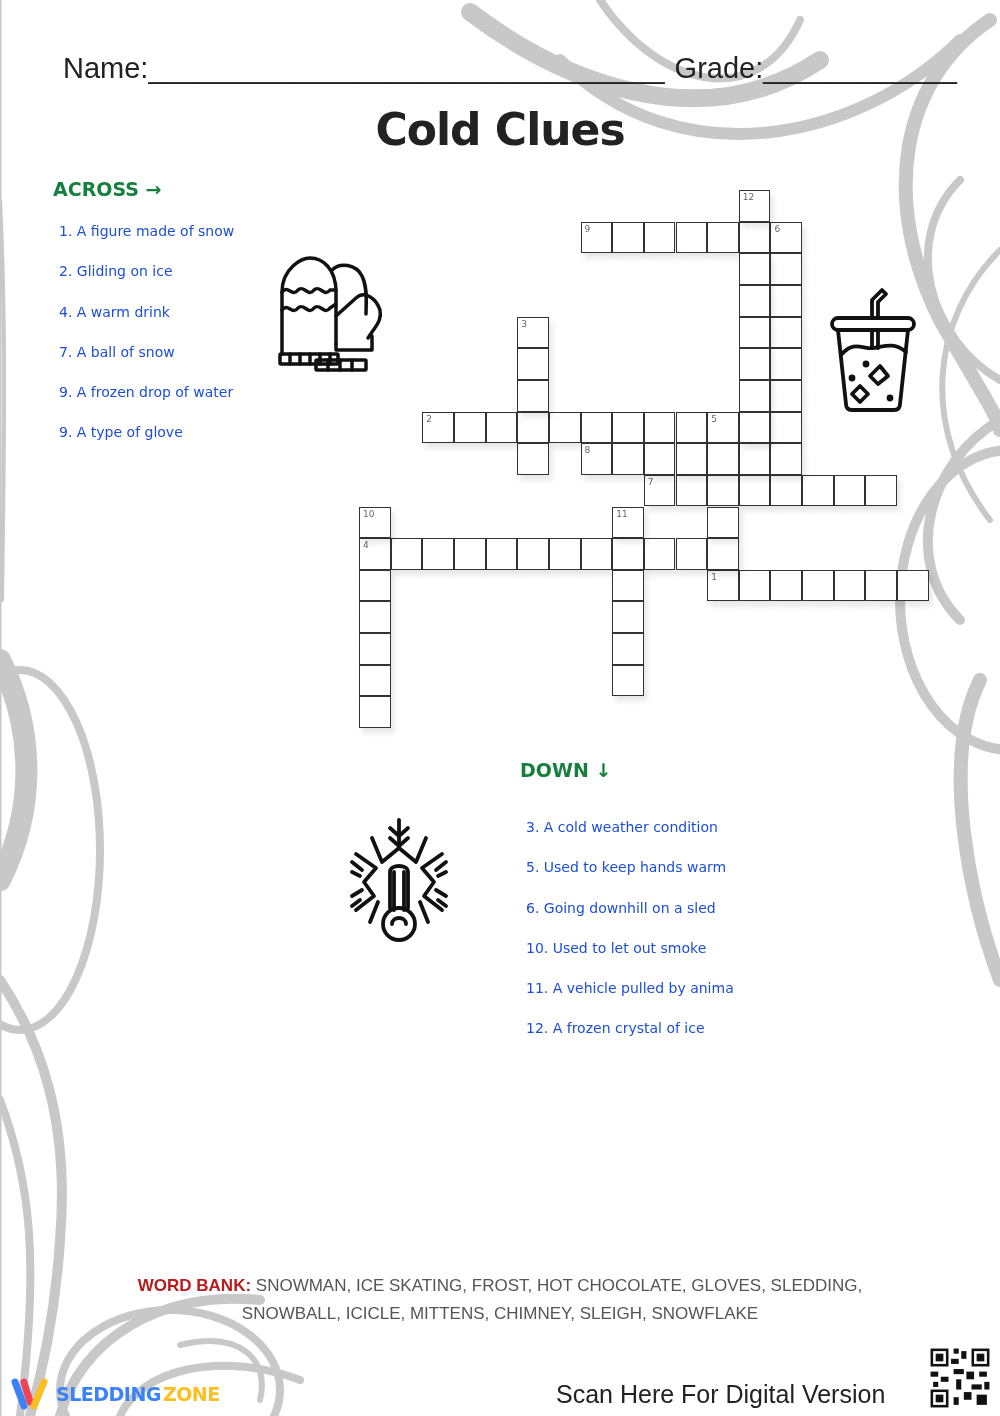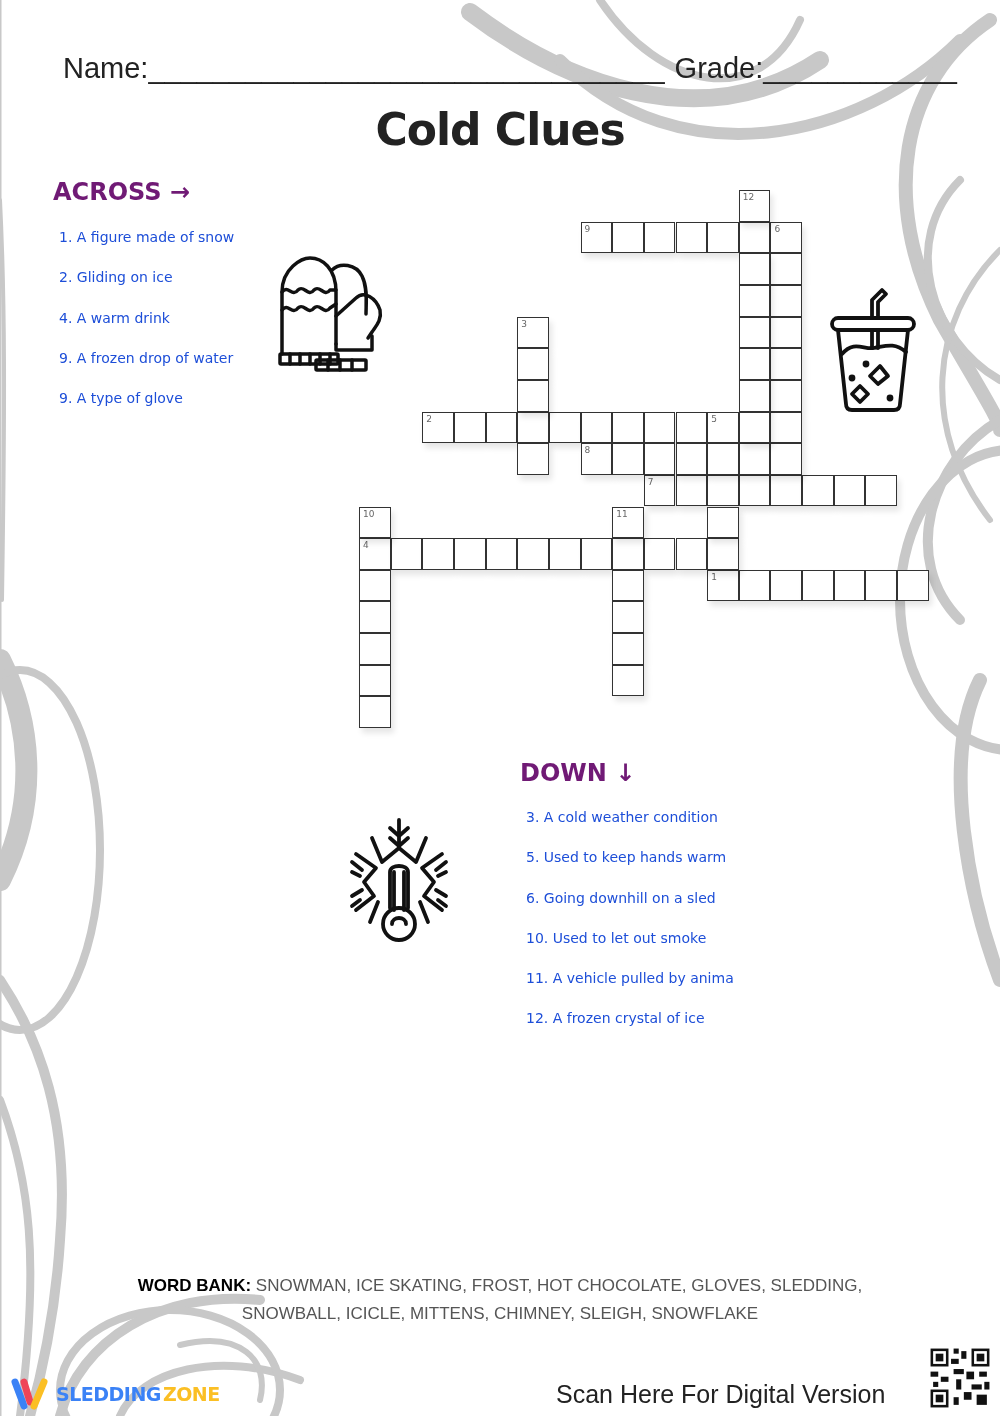--- a/index.html
+++ b/index.html
@@ -1,27 +1,27 @@
 <!DOCTYPE html>
 <html><head>
 <meta charset="utf-8">
 <style>
   html, body { margin:0; padding:0; }
   body { width:1000px; height:1416px; position:relative; overflow:hidden; background:#ffffff; font-family:"DejaVu Sans", sans-serif; color:#333; }
   .bg-swirl { position:absolute; left:0; top:0; width:1000px; height:1416px; pointer-events:none; }
   .abs { position:absolute; }
   .header-line { left:63px; top:52px; font-family:"Liberation Sans", sans-serif; font-size:29px; color:#222; letter-spacing:0px; white-space:nowrap; }
   .title { left:0; width:1000px; top:104px; text-align:center; font-family:"DejaVu Sans", sans-serif; font-weight:bold; font-size:44px; color:#222; letter-spacing:-1px; }
-  .section-heading { font-family:"DejaVu Sans", sans-serif; font-weight:bold; font-size:24px; color:#701a75; white-space:nowrap; }
+  .section-heading { font-family:"DejaVu Sans", sans-serif; font-weight:bold; font-size:19px; color:#15803d; white-space:nowrap; }
   .clue-list { list-style:none; margin:0; padding:0; }
   .clue { font-size:14px; color:#1d4ed8; height:40.3px; line-height:22px; white-space:nowrap; }
   .grid-cell { position:absolute; width:31.65px; height:31.65px; box-sizing:border-box; border:1.5px solid #333; background:#fff; box-shadow:3px 5px 6px rgba(0,0,0,0.10); }
   .grid-cell .num { position:absolute; left:3px; top:1px; font-size:9px; color:#666; }
   .word-bank { left:0; width:1000px; top:1272px; text-align:center; font-family:"Liberation Sans", sans-serif; font-size:17px; color:#555; line-height:28px; }
-  .word-bank b { color:#000000; }
+  .word-bank b { color:#b91c1c; }
   .footer-logo { left:10px; top:1376px; display:flex; align-items:center; gap:6px; }
   .logo-text { font-family:"DejaVu Sans", sans-serif; font-weight:bold; font-size:19px; letter-spacing:-0.5px; }
   .scan-text { left:556px; top:1380px; font-family:"Liberation Sans", sans-serif; font-size:25px; color:#222; white-space:nowrap; }
   .qr { left:928px; top:1346px; width:64px; height:64px; background:#fff; }
 </style>
 </head>
 <body>
 
 <svg class="bg-swirl" viewBox="0 0 1000 1416">
   <g fill="none" stroke="#c8c8c8" stroke-linecap="round">
@@ -52,20 +52,21 @@
   <span style="margin-left:2px">Grade:____________</span>
 </div>
 <div class="abs title">Cold Clues</div>
 
 <div class="abs" style="left:53px; top:178px;">
   <div class="section-heading">ACROSS →</div>
   <ul class="clue-list" style="margin-top:20px; margin-left:6px;">
     <li class="clue">1. A figure made of snow</li>
     <li class="clue">2. Gliding on ice</li>
     <li class="clue">4. A warm drink</li>
+    <li class="clue">7. A ball of snow</li>
     <li class="clue">9. A frozen drop of water</li>
     <li class="clue">9. A type of glove</li>
   </ul>
 </div>
 
 <svg class="abs" style="left:276px; top:254px;" width="112" height="122" viewBox="0 0 112 122">
   <g fill="none" stroke="#111" stroke-width="3.5" stroke-linecap="round" stroke-linejoin="round">
     <path d="M6 100 L6 38 C6 14 26 4 34 4 C46 4 60 14 60 38 L60 90"></path>
     <path d="M6 38 C12 30 16 44 22 36 C28 30 32 44 38 36 C44 30 48 44 54 36 L60 36"></path>
     <path d="M6 56 C12 48 16 62 22 54 C28 48 32 62 38 54 C44 48 48 62 54 54 L60 50"></path>
@@ -196,21 +197,21 @@
     <path d="M42 90 L52 80 L60 90 L50 98 Z"></path>
     <path d="M24 108 L32 100 L40 108 L32 116 Z"></path>
     <circle cx="38" cy="78" r="1.5" fill="#111"></circle>
     <circle cx="24" cy="92" r="1.5" fill="#111"></circle>
     <circle cx="62" cy="112" r="1.5" fill="#111"></circle>
   </g>
 </svg>
 
 <div class="abs" style="left:520px; top:759px;">
   <div class="section-heading">DOWN ↓</div>
-  <ul class="clue-list" style="margin-top:19px; margin-left:6px;">
+  <ul class="clue-list" style="margin-top:35px; margin-left:6px;">
     <li class="clue">3. A cold weather condition</li>
     <li class="clue">5. Used to keep hands warm</li>
     <li class="clue">6. Going downhill on a sled</li>
     <li class="clue">10. Used to let out smoke</li>
     <li class="clue">11. A vehicle pulled by anima</li>
     <li class="clue">12. A frozen crystal of ice</li>
   </ul>
 </div>
 
 <svg class="abs" style="left:348px; top:816px;" width="102" height="130" viewBox="0 0 102 130">

